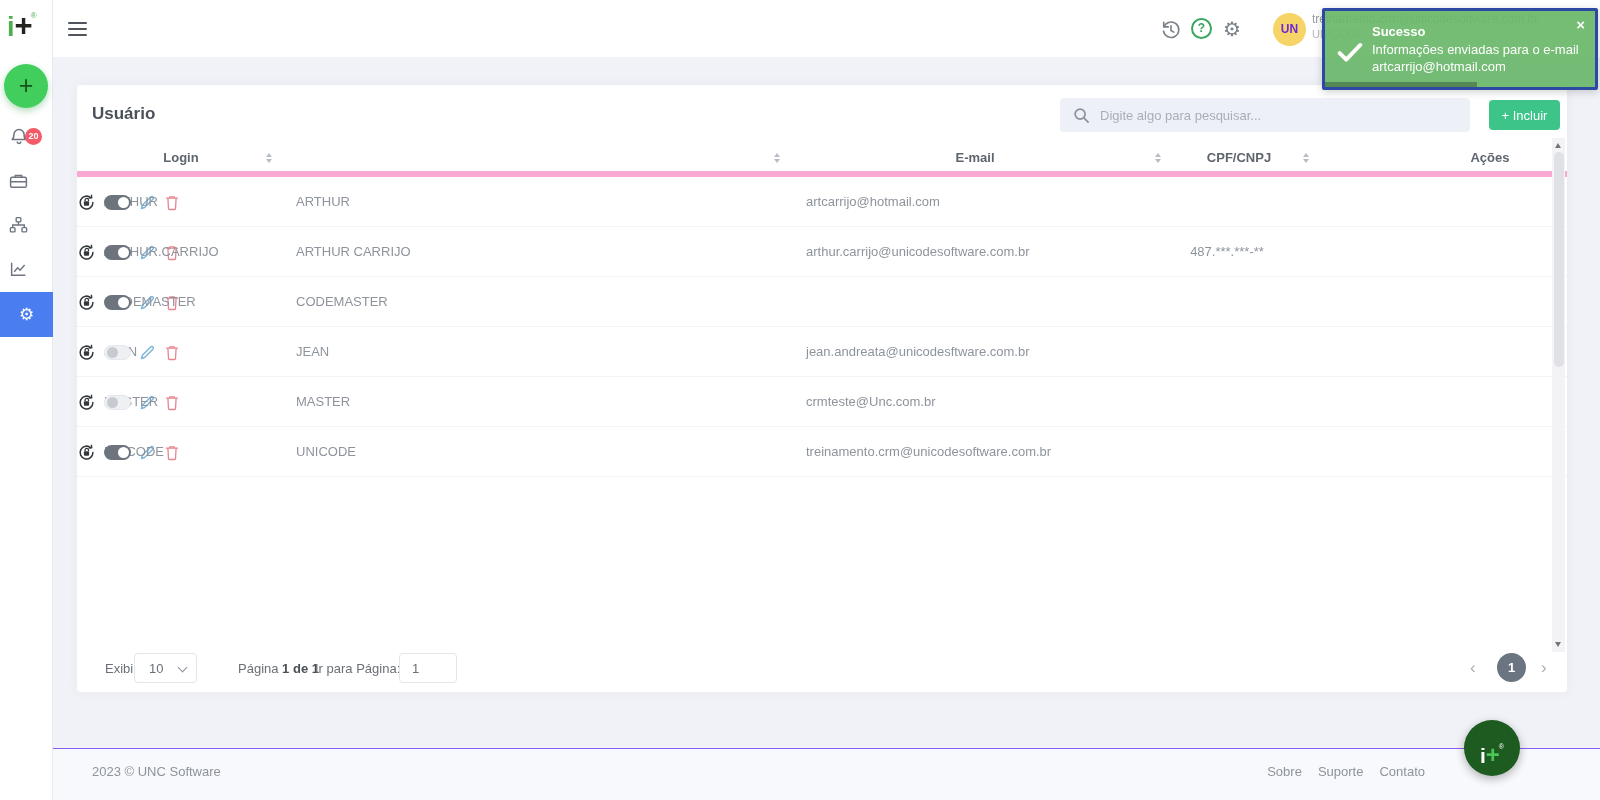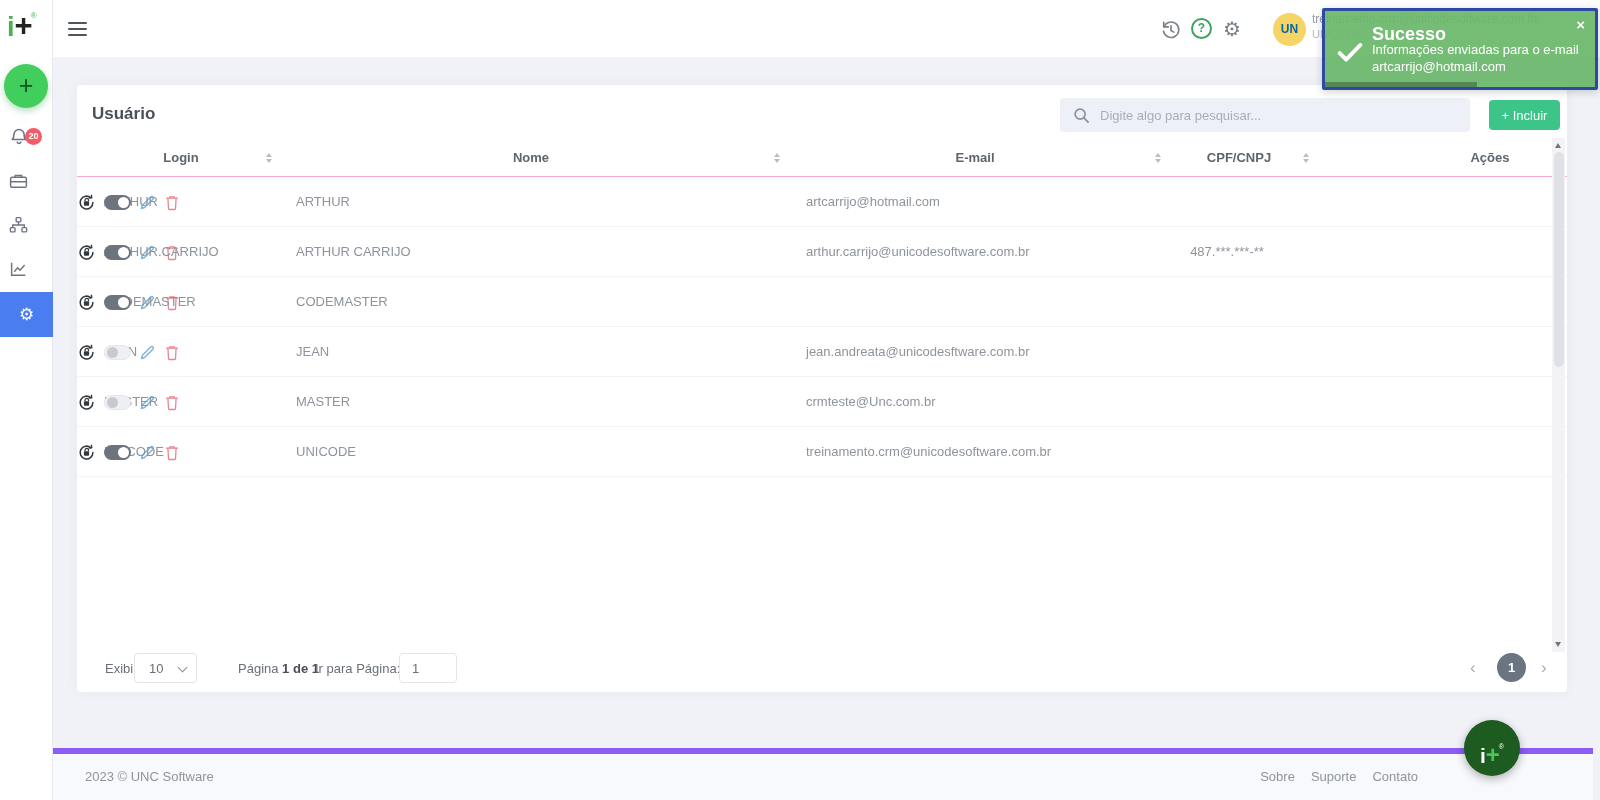--- a/index.html
+++ b/index.html
@@ -19,41 +19,41 @@
   .nav-ico { position:absolute; left:9px; }
   .badge { position:absolute; left:25px; top:128px; width:17px; height:17px; border-radius:50%; background:#f35b69; color:#fff; font-size:9px; font-weight:bold; text-align:center; line-height:17px; z-index:2; }
   .nav-active { position:absolute; left:0; top:292px; width:53px; height:45px; background:#4a7df0; text-align:center; line-height:45px; font-size:17px; color:#fff; cursor:pointer; }
   
   .topbar { position:absolute; left:53px; top:0; width:1547px; height:57px; background:#fff; z-index:2; }
   .hamburger { position:absolute; left:15px; top:22px; width:19px; cursor:pointer; }
   .hamburger i { display:block; height:2px; background:#4f555c; margin-bottom:4px; border-radius:1px; }
   .tb-ico { position:absolute; top:19px; cursor:pointer; }
   .help-circle { position:absolute; left:1138px; top:18px; width:21px; height:21px; border:2px solid #39a65b; border-radius:50%; color:#39a65b; font-weight:bold; font-size:12px; text-align:center; line-height:17px; }
   .gear-glyph { position:absolute; left:1170px; top:17px; font-size:20px; color:#7b8289; }
-  .avatar { position:absolute; left:1220px; top:13px; width:33px; height:33px; border-radius:50%; background:#f6d465; color:#0369a1; font-weight:bold; font-size:12px; text-align:center; line-height:33px; }
+  .avatar { position:absolute; left:1220px; top:13px; width:33px; height:33px; border-radius:50%; background:#f6d465; color:#6d28d9; font-weight:bold; font-size:12px; text-align:center; line-height:33px; }
   .user-email { position:absolute; left:1259px; top:12px; font-size:12px; color:#989ea6; white-space:nowrap; }
   .user-org { position:absolute; left:1259px; top:28px; font-size:11px; color:#b8bdc4; }
   
   .toast { position:absolute; left:1322px; top:8px; width:276px; height:82px; background:rgba(107,183,106,.93); border:3px solid #2d49a3; border-radius:2px; z-index:20; color:#fff; box-shadow:0 2px 8px rgba(0,0,0,.18); }
   .toast-check { position:absolute; left:12px; top:30px; }
-  .toast-title { position:absolute; left:47px; top:13px; font-size:18px; font-weight:bold; }
+  .toast-title { position:absolute; left:47px; top:13px; font-size:13px; font-weight:bold; }
   .toast-msg1 { position:absolute; left:47px; top:31px; font-size:13px; }
   .toast-msg2 { position:absolute; left:47px; top:48px; font-size:13px; }
   .toast-close { position:absolute; right:10px; top:5px; font-size:15px; font-weight:bold; color:rgba(255,255,255,.95); cursor:pointer; }
   .toast-progress { position:absolute; left:0; bottom:0; height:5px; width:152px; background:rgba(0,0,0,.28); }
   
   .card { position:absolute; left:77px; top:85px; width:1490px; height:607px; background:#fff; border-radius:4px; box-shadow:0 0 12px rgba(70,80,110,.06); z-index:1; }
   .page-title { position:absolute; left:15px; top:19px; font-size:17px; font-weight:bold; color:#4a5059; }
   .search { position:absolute; left:983px; top:13px; width:410px; height:34px; background:#eef0f7; border-radius:4px;padding-left:31px; }
   .search svg { position:absolute; left:13px; top:9px; }
   .search input { position:absolute; left:40px; top:0; width:360px; height:34px; border:none; background:transparent; font-size:13px; color:#5a6068; outline:none; font-family:"Liberation Sans",sans-serif; }
   .search input::placeholder { color:#a8aeb8; }
   .btn-incluir { position:absolute; left:1412px; top:15px; width:71px; height:30px; background:#3cc489; color:#fff; font-size:13px; border:none; border-radius:4px; cursor:pointer; font-family:"Liberation Sans",sans-serif; }
   
-  .thead { position:absolute; left:0; top:55px; width:1490px; height:37px; border-bottom:1px solid #f9a8d4; font-size:13px; font-weight:bold; color:#5e656e; }
+  .thead { position:absolute; left:0; top:55px; width:1490px; height:37px; border-bottom:6px solid #f9a8d4; font-size:13px; font-weight:bold; color:#5e656e; }
   .th { position:absolute; top:10px; text-align:center; }
   .sort { position:absolute; top:13px; display:flex; flex-direction:column; gap:2px; cursor:pointer; }
   .tri-up { width:0; height:0; border-left:3.5px solid transparent; border-right:3.5px solid transparent; border-bottom:4px solid #b7bdc5; }
   .tri-dn { width:0; height:0; border-left:3.5px solid transparent; border-right:3.5px solid transparent; border-top:4px solid #b7bdc5; }
   .tr { position:absolute; left:0; width:1490px; height:50px; border-bottom:1px solid #f2f3f6; font-size:13px; color:#8e949c; }
   .td { position:absolute; top:0; line-height:50px; white-space:nowrap; }
   .td-login { left:27px; } .td-nome { left:219px; } .td-email { left:729px; }
   .td-cpf { left:1060px; width:180px; text-align:center; }
   .td-actions { left:1350px; top:0; height:50px; display:flex; align-items:center; gap:8px; }
   .toggle { width:27px; height:15px; border-radius:8px; position:relative; background:#6d747e; cursor:pointer; }
@@ -73,21 +73,21 @@
   .pg-select { position:absolute; left:57px; top:0; width:63px; height:30px; border:1px solid #e2e5ec; border-radius:4px; background:#fff; cursor:pointer; }
   .pg-select .val { position:absolute; left:14px; top:7px; }
   .caret { position:absolute; right:10px; top:10px; width:7px; height:7px; border-right:1.5px solid #8a9098; border-bottom:1.5px solid #8a9098; transform:rotate(45deg); }
   .pg-pagina { left:129px;margin-left:32px; } .pg-pagina b { color:#494f57; }
   .pg-goto-label { left:238px; }
   .pg-goto { position:absolute; left:322px; top:0; width:58px; height:30px; border:1px solid #e2e5ec; border-radius:4px; font-size:13px; color:#6a7078; padding-left:12px; outline:none; font-family:"Liberation Sans",sans-serif; }
   .pg-prev { position:absolute; left:1393px; top:5px; font-size:17px; color:#a9aeb6; cursor:pointer; }
   .pg-circle { position:absolute; left:1420px; top:0; width:29px; height:29px; border-radius:50%; background:#6b7582; color:#fff; font-size:13px; font-weight:bold; text-align:center; line-height:29px; cursor:pointer; }
   .pg-next { position:absolute; left:1464px; top:5px; font-size:17px; color:#a9aeb6; cursor:pointer; }
   
-  .footer { position:absolute; left:46px; top:748px; width:1547px; height:52px; background:#f8f9fc; border-top:6px solid #8b5cf6; }
+  .footer { position:absolute; left:53px; top:748px; width:1547px; height:52px; background:#f8f9fc; border-top:1px solid #8b5cf6; }
   .copyright { position:absolute; left:39px; top:15px; font-size:13px; color:#8e949c; }
   .footer-links { position:absolute; right:175px; top:15px; display:flex; gap:16px; }
   .footer-links span { font-size:13px; color:#8e949c; cursor:pointer; }
   .fab { position:absolute; left:1464px; top:720px; width:56px; height:56px; border-radius:50%; background:#1d5b21; z-index:8; box-shadow:0 3px 10px rgba(0,0,0,.3); text-align:center; line-height:54px; cursor:pointer; white-space:nowrap; }
   .fab .fi { color:#fff; font-weight:bold; font-size:21px; }
   .fab .fp { color:#49c653; font-weight:bold; font-size:24px; letter-spacing:-1px; }
   .fab .fr { color:#fff; font-size:7px; vertical-align:14px; }
 </style>
 </head>
 <body>
@@ -167,21 +167,20 @@
   </div>
 
   <button class="btn-incluir">+ Incluir</button>
 
   <div class="thead">
     <div class="th" style="left:27px;width:154px">Login</div>
     <div class="sort" style="left:189px">
         <span class="tri-up"></span>
         <span class="tri-dn"></span>
       </div>
-    <div class="th" style="left:219px;width:470px">Nome</div>
     <div class="sort" style="left:697px">
         <span class="tri-up"></span>
         <span class="tri-dn"></span>
       </div>
     <div class="th" style="left:729px;width:338px">E-mail</div>
     <div class="sort" style="left:1078px">
         <span class="tri-up"></span>
         <span class="tri-dn"></span>
       </div>
     <div class="th" style="left:1075px;width:174px">CPF/CNPJ</div>

